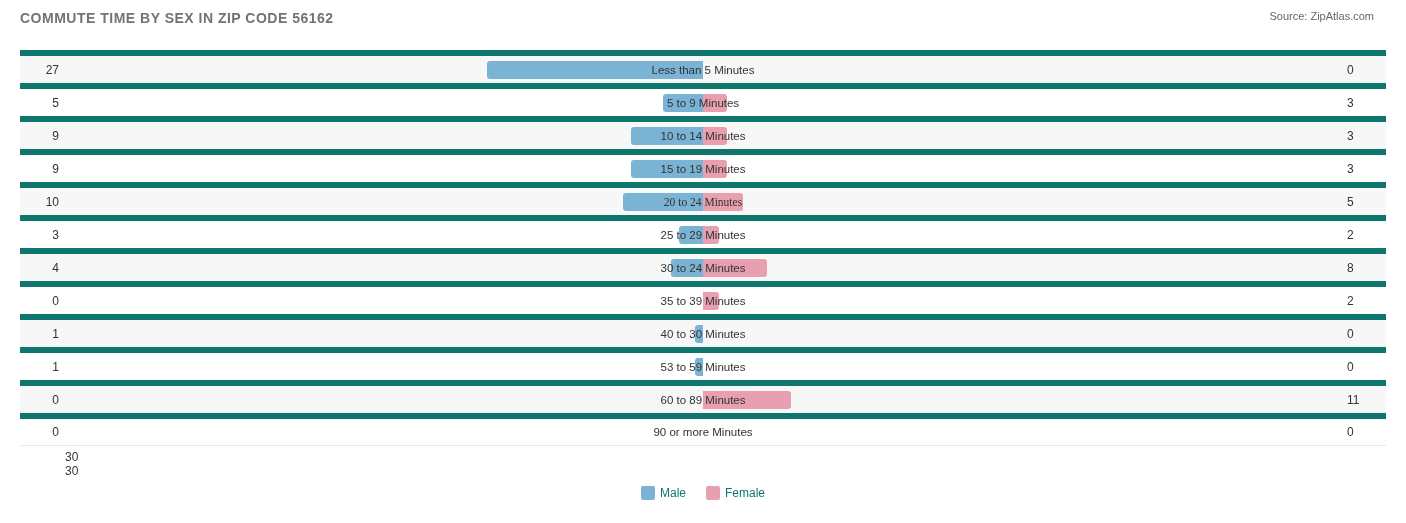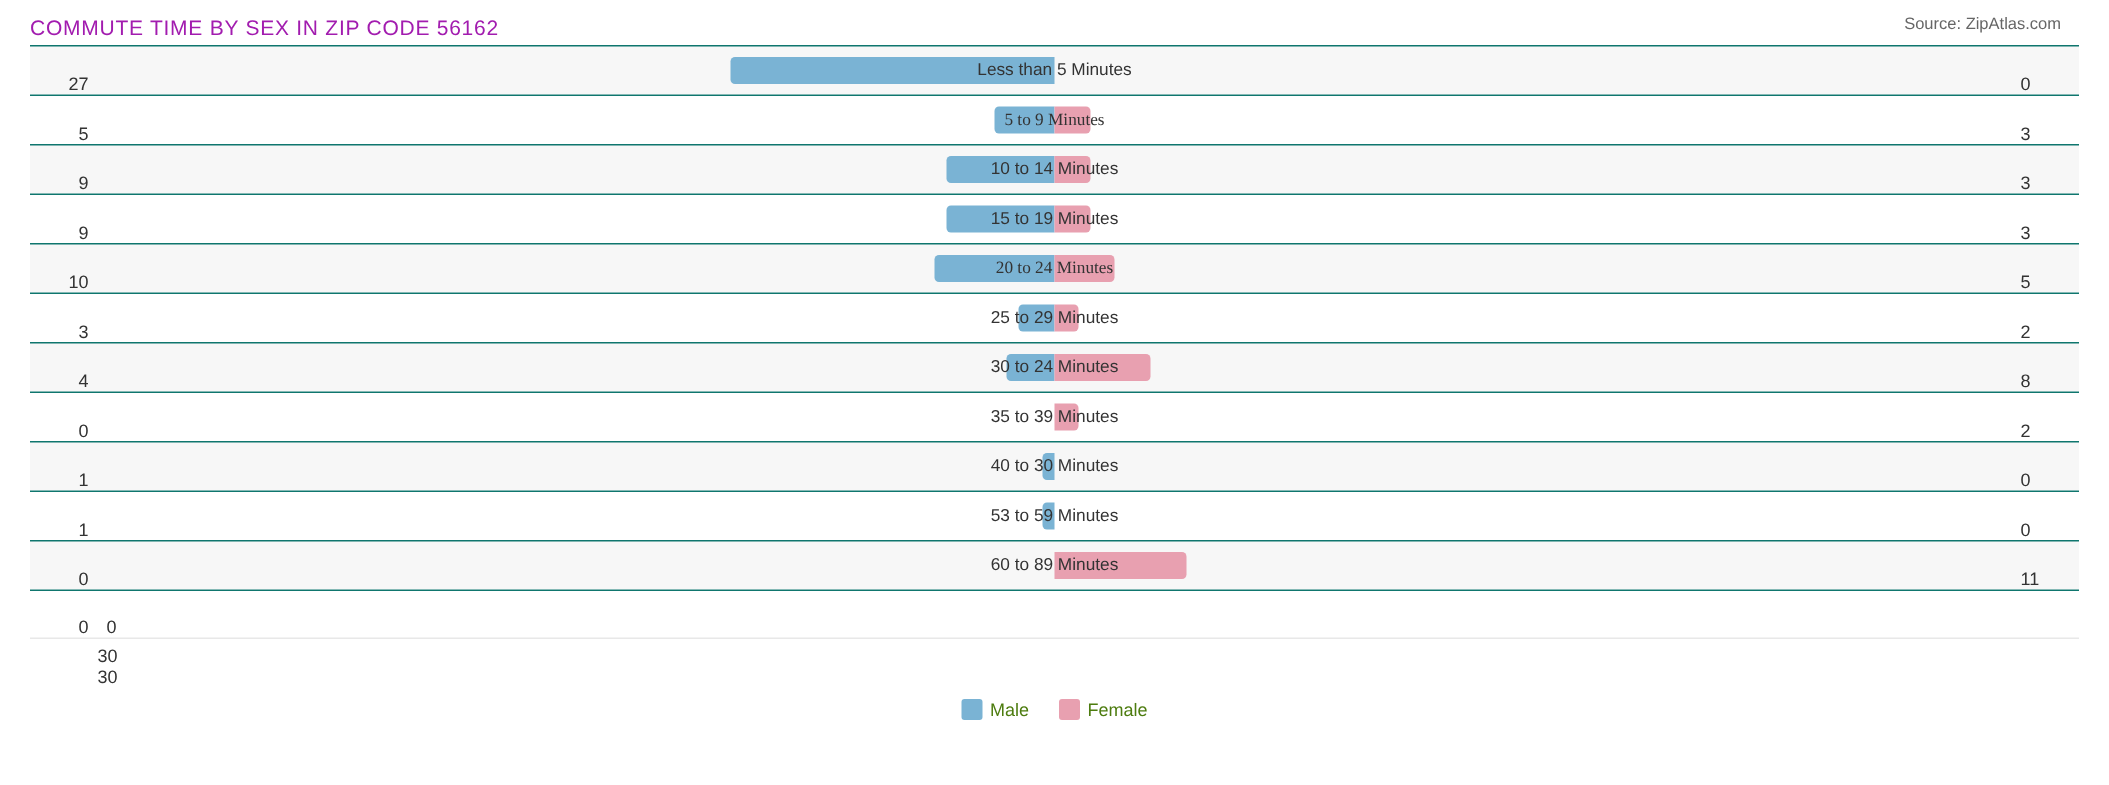--- a/index.html
+++ b/index.html
@@ -11,42 +11,42 @@
       overflow: hidden;
     }
     .container {
       width: 1406px;
       height: 523px;
       padding: 10px 20px 30px 20px;
       position: relative;
     }
     .title {
       font-size: 14px;
-      font-weight: normal;
-      color: #a21caf;
+      font-weight: bold;
+      color: #737373;
       text-transform: uppercase;
       letter-spacing: 0.5px;
-      margin-bottom: 4px;
+      margin-bottom: 24px;
     }
     .source {
       position: absolute;
       top: 10px;
       right: 32px;
       font-size: 11px;
       color: #666;
     }
     .chart-area {
       width: 100%;
       position: relative;
     }
     .row {
       display: flex;
-      align-items: flex-end;
+      align-items: center;
       height: 33px;
-      border-top: 1px solid #0f766e;
+      border-top: 6px solid #0f766e;
     }
     .row:last-child {
       border-bottom: 1px solid #e8e8e8;
     }
     .row-odd {
       background: #f7f7f7;
     }
     .row-even {
       background: #ffffff;
     }
@@ -102,21 +102,21 @@
       padding-left: 6px;
       flex-shrink: 0;
     }
     .legend {
       display: flex;
       justify-content: center;
       align-items: flex-start;
       gap: 20px;
       margin-top: 6px;
       font-size: 12px;
-      color: #4d7c0f;
+      color: #0f766e;
     }
     .legend-item {
       display: flex;
       align-items: center;
       gap: 5px;
     }
     .legend-color {
       width: 14px;
       height: 14px;
       border-radius: 2px;
@@ -143,21 +143,21 @@
   <div class="row row-odd">
         <div class="left-val">27</div>
         <div class="bars-container" style="position: relative;">
           <div class="center-label">Less than 5 Minutes</div>
           <div class="male-bar" style="width: 216px;"></div>
         </div>
         <div class="right-val">0</div>
       </div>
       <div class="row row-even">
         <div class="left-val">5</div>
-        <div class="bars-container" style="position: relative; font-family: Liberation Serif, serif;">
+        <div class="bars-container" style="position: relative;">
           <div class="center-label">5 to 9 Minutes</div>
           <div class="male-bar" style="width: 40px;"></div>
           <div class="female-bar" style="width: 24px;"></div>
         </div>
         <div class="right-val">3</div>
       </div>
       <div class="row row-odd">
         <div class="left-val">9</div>
         <div class="bars-container" style="position: relative;">
           <div class="center-label">10 to 14 Minutes</div>
@@ -229,20 +229,23 @@
       <div class="row row-odd">
         <div class="left-val">0</div>
         <div class="bars-container" style="position: relative;">
           <div class="center-label">60 to 89 Minutes</div>
           <div class="female-bar" style="width: 88px;"></div>
         </div>
         <div class="right-val">11</div>
       </div>
       <div class="row row-even">
         <div class="left-val">0</div>
+        <div class="bars-container" style="position: relative;">
+          <div class="center-label">90 or more Minutes</div>
+        </div>
         <div class="right-val">0</div>
       </div>
     </div>
 
   <div class="axis-labels">
     <span>30</span>
     <span>30</span>
   </div>
 
   <div class="legend">

